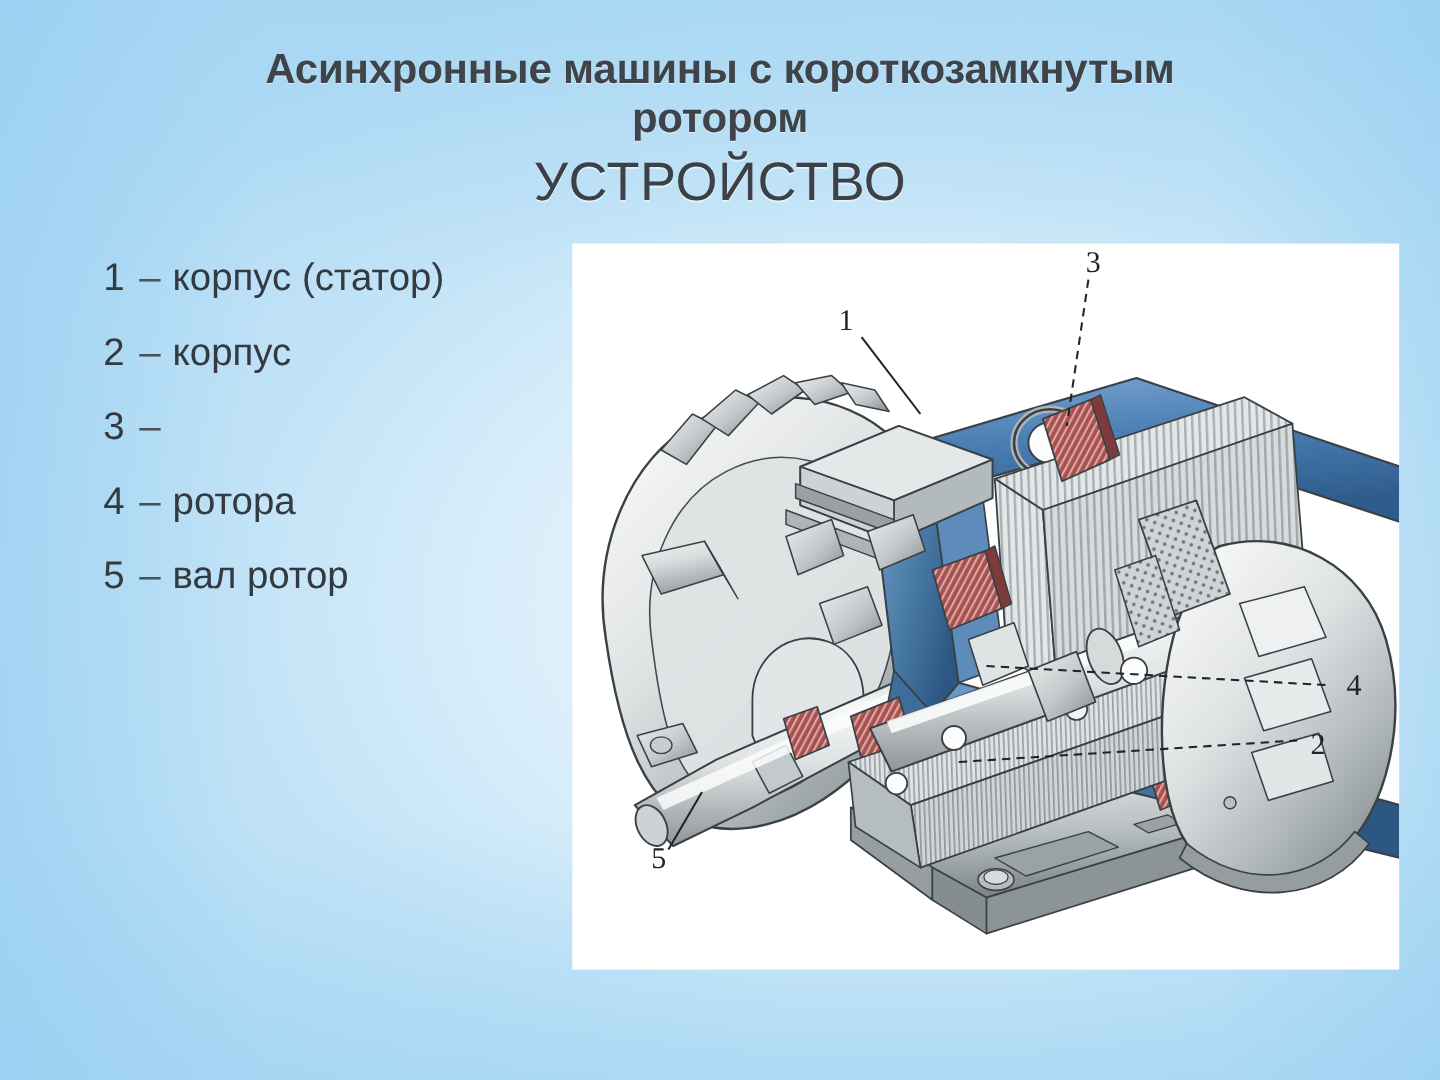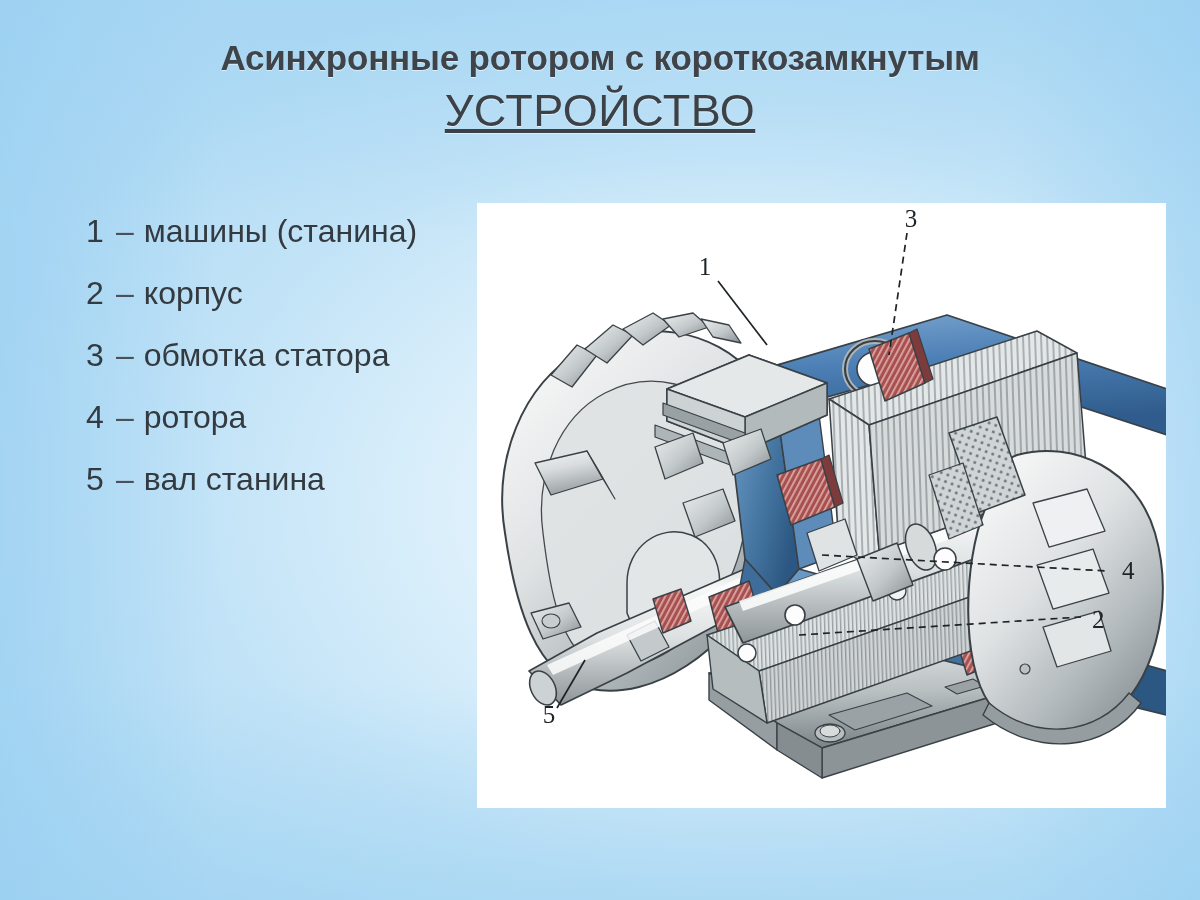--- a/index.html
+++ b/index.html
@@ -52,21 +52,20 @@
     letter-spacing: -0.2px;
     text-shadow: 0 1px 0 rgba(255,255,255,0.55);
   }
   .title-sub {
     margin-top: 6px;
     font-size: 45px;
     font-weight: normal;
     color: #3b4146;
     letter-spacing: 0.5px;
     text-shadow: 0 1px 0 rgba(255,255,255,0.5);
-    text-decoration: underline;
   }
 
   
   .legend {
     position: absolute;
     left: 86px;
     top: 213px;
     width: 380px;
   }
   .legend-item {
@@ -99,50 +98,50 @@
     fill: #1d2326;
   }
 </style>
 </head>
 <body>
 
 <div class="slide">
 
   <div class="title-block">
     <div class="title-main">
-      <div>Асинхронные ротором с короткозамкнутым</div>
+      <div>Асинхронные машины с короткозамкнутым</div>
+      <div>ротором</div>
     </div>
     <div class="title-sub">УСТРОЙСТВО</div>
   </div>
 
   <div class="legend">
     <div class="legend-item">
       <span class="legend-num">1</span>
       <span class="legend-dash">–</span>
-      <span class="legend-label">машины (станина)</span>
+      <span class="legend-label">корпус (статор)</span>
     </div>
     <div class="legend-item">
       <span class="legend-num">2</span>
       <span class="legend-dash">–</span>
       <span class="legend-label">корпус</span>
     </div>
     <div class="legend-item">
       <span class="legend-num">3</span>
       <span class="legend-dash">–</span>
-      <span class="legend-label">обмотка статора</span>
     </div>
     <div class="legend-item">
       <span class="legend-num">4</span>
       <span class="legend-dash">–</span>
       <span class="legend-label">ротора</span>
     </div>
     <div class="legend-item">
       <span class="legend-num">5</span>
       <span class="legend-dash">–</span>
-      <span class="legend-label">вал станина</span>
+      <span class="legend-label">вал ротор</span>
     </div>
   </div>
 
   <div class="figure-panel">
     <svg width="689" height="605" viewBox="0 0 689 605">
       <defs>
         <linearGradient id="gSteel" x1="0" y1="0" x2="0.3" y2="1">
           <stop offset="0%" stop-color="#f4f5f5"></stop>
           <stop offset="45%" stop-color="#d8dcdd"></stop>
           <stop offset="100%" stop-color="#9ba2a5"></stop>

